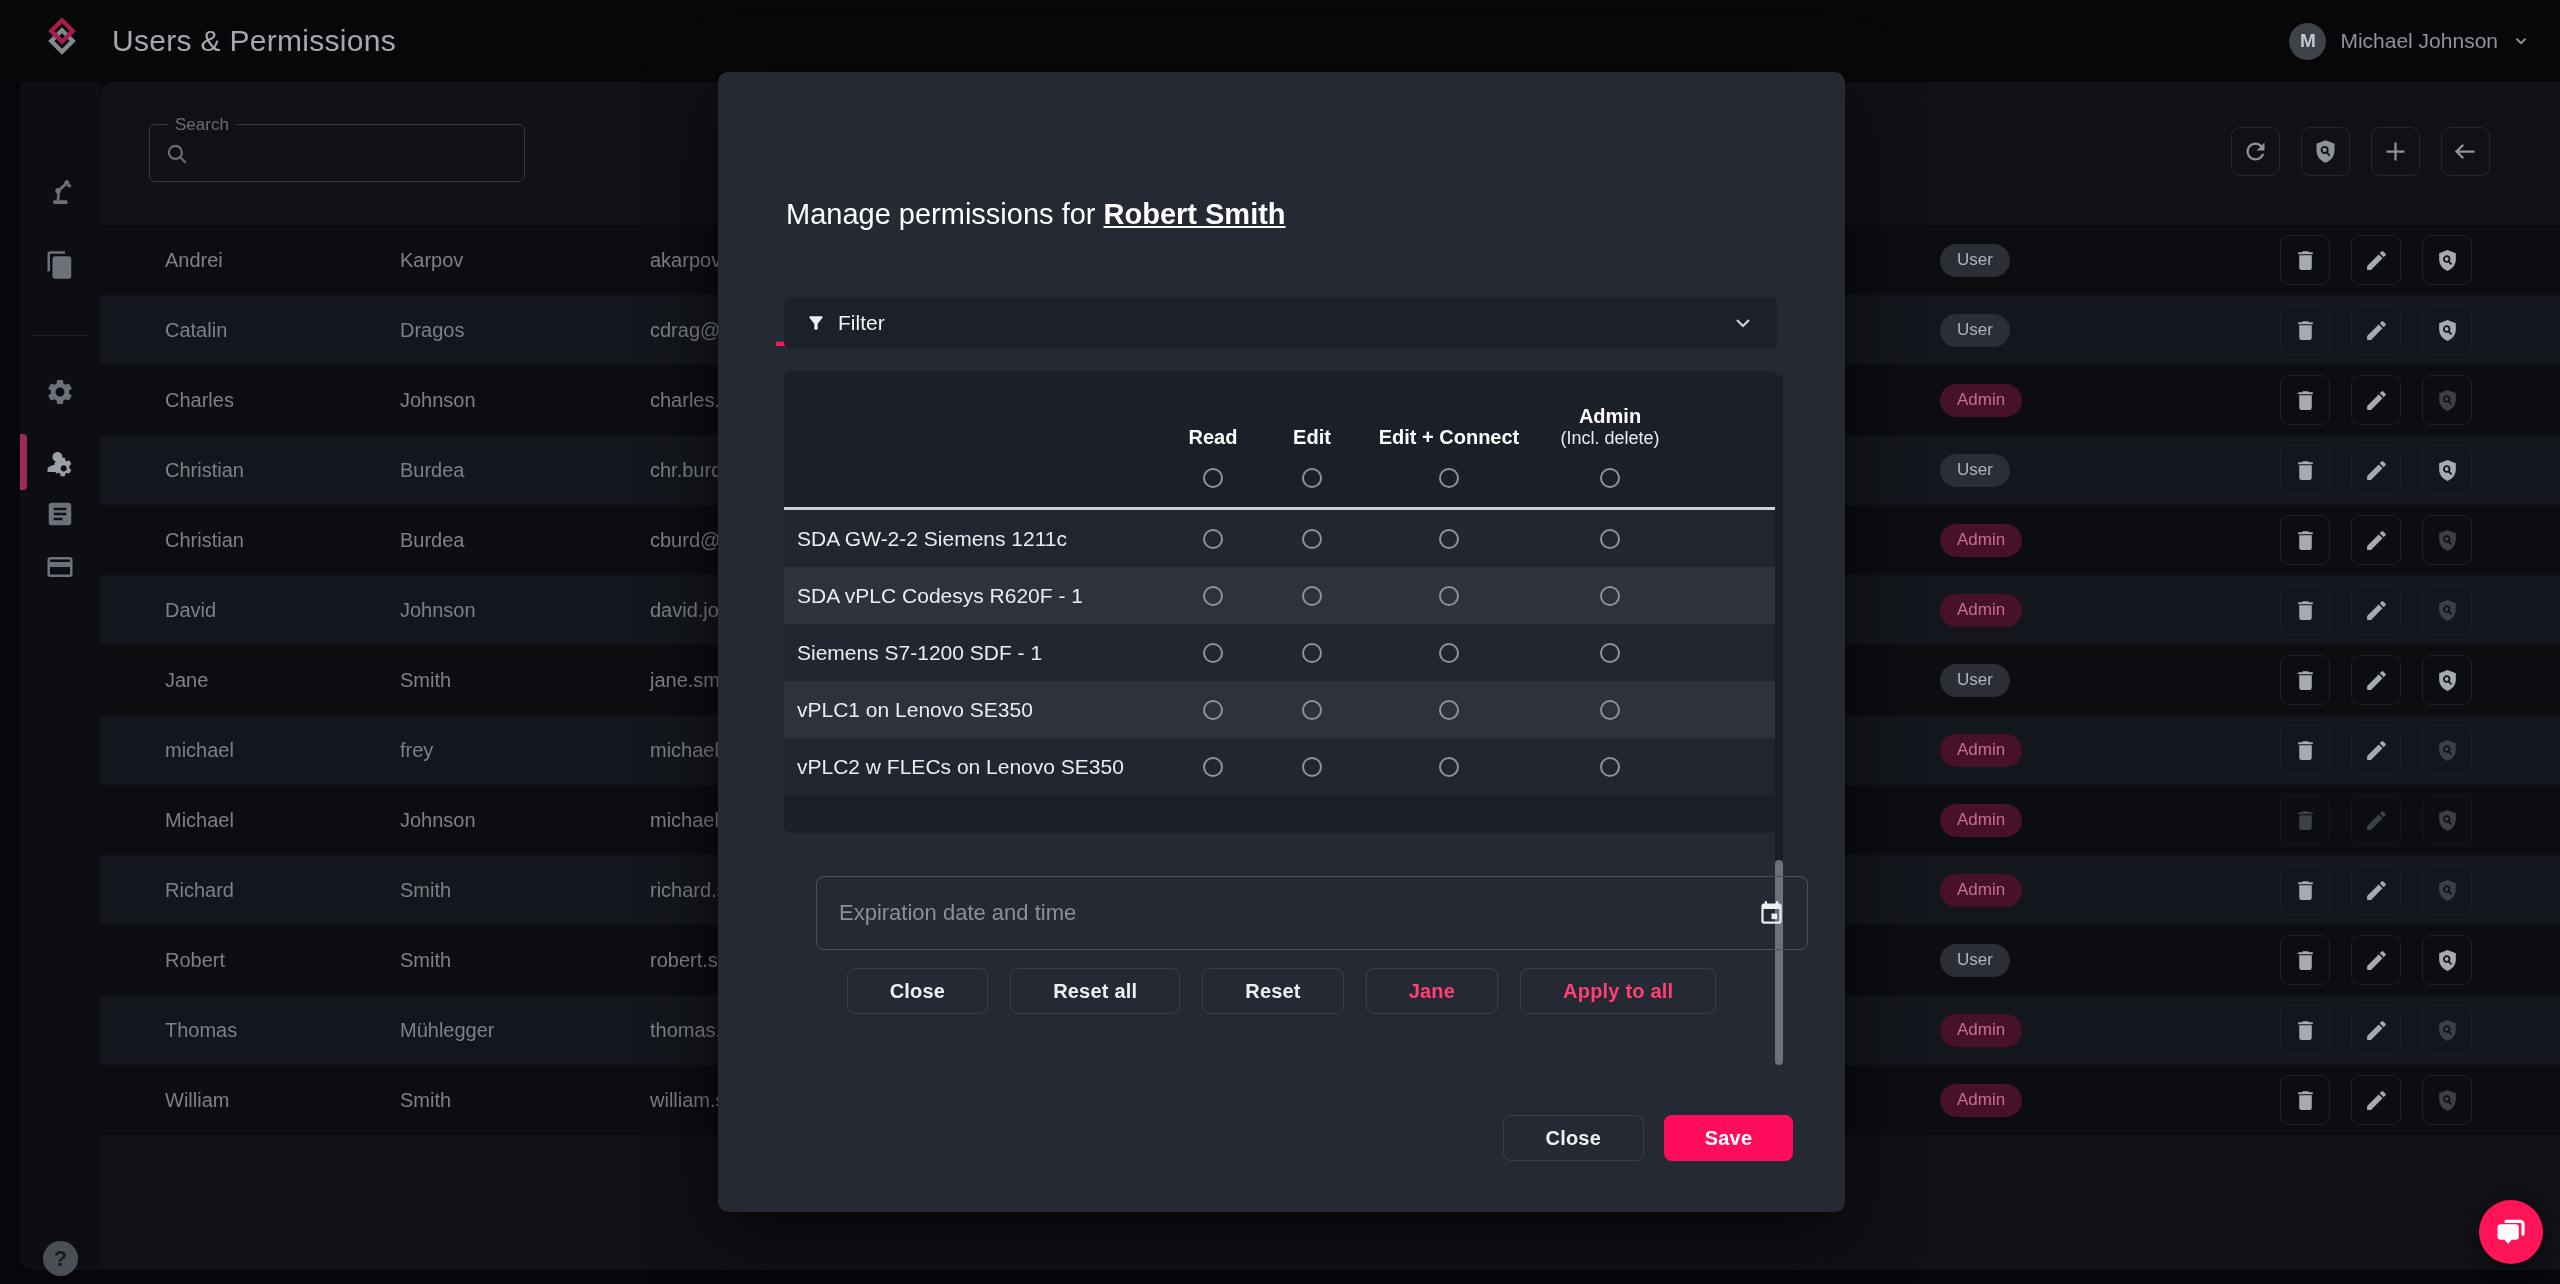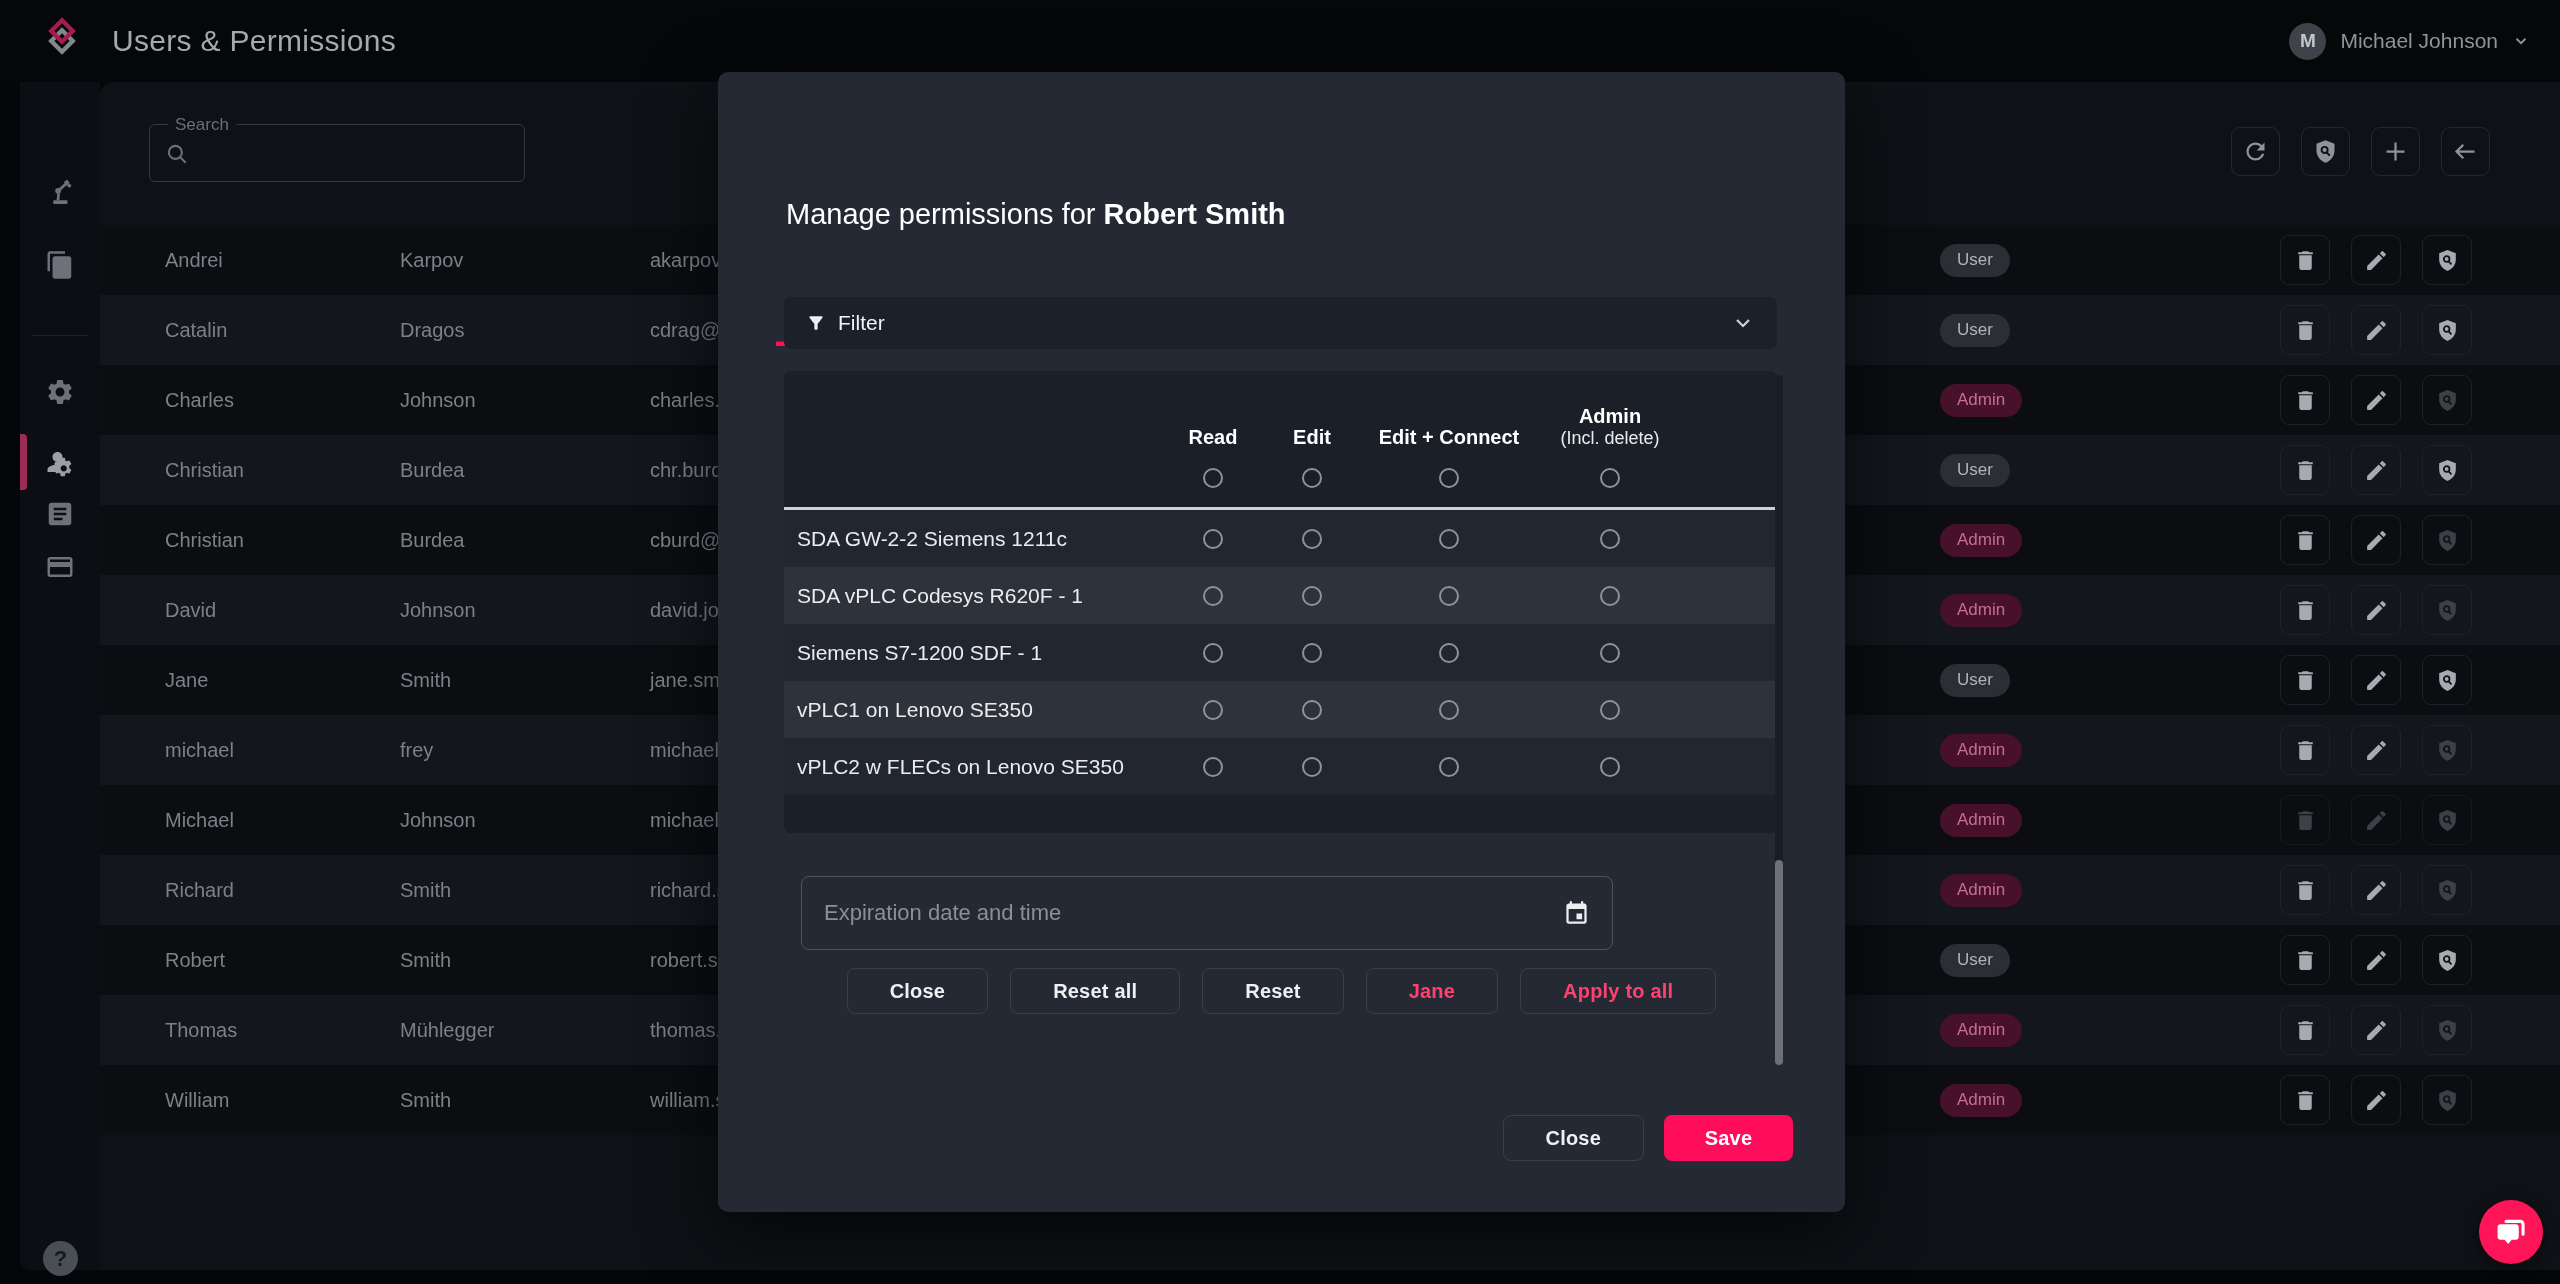--- a/index.html
+++ b/index.html
@@ -48,21 +48,21 @@
   .badge.role-Admin { background:#471129; color:#c66d93; }
   .row-actions { display:flex; gap:21px; }
   .act-btn { width:50px; height:50px; border:1px solid #1e2127; border-radius:9px; background:transparent; color:#a6aab1; display:flex; align-items:center; justify-content:center; cursor:pointer; }
   .act-btn svg { width:25px; height:25px; }
   .urow.r-Admin .act-shield { color:#3c4047; }
   .urow.self .act-btn { color:#3c4047; border-color:#17191e; }
 
   
   .modal { position:absolute; left:718px; top:72px; width:1127px; height:1140px; background:#242933; border-radius:10px; box-shadow:0 24px 70px rgba(0,0,0,.65); }
   .m-title { position:absolute; left:68px; top:126px; font-size:29px; color:#ffffff; font-weight:500; }
-  .m-title b { font-weight:700; }
+  .m-title b { font-weight:700;text-decoration:underline; }
 
   .m-tabs { position:absolute; left:58px; top:212px; display:flex; }
   .m-tab { width:114px; height:58px; display:flex; align-items:center; justify-content:center; font-size:21px; cursor:pointer; position:relative; }
   .m-tab.active { color:#ffffff; font-weight:700; }
   .m-tab.inactive { color:#747a83; font-weight:500; }
   .m-tab.active::after { content:""; position:absolute; left:0; bottom:-4px; width:100%; height:4px; background:#ff1157; }
   .m-tabline { position:absolute; left:58px; top:269px; width:1001px; height:1px; background:#3a3f49; }
 
   .m-filter { position:absolute; left:66px; top:225px; width:993px; height:52px; background:#1b202a; border-radius:7px; display:flex; align-items:center; padding:0 22px; cursor:pointer; }
   .m-filter svg.funnel { width:20px; height:20px; color:#eceef1; }
@@ -78,21 +78,21 @@
   .pselect { height:58px; }
   .radio { width:20px; height:20px; border:2px solid #8d939b; border-radius:50%; margin:0 auto; cursor:pointer; }
   .sliver { height:3px; background:#cdd0d4; }
   .drow { height:57px; background:#222631; }
   .drow.alt { background:#2d323b; }
   .dname { font-size:21px; color:#eaecef; padding-left:13px; }
 
   .m-scroll-track { position:absolute; left:1057px; top:303px; width:8px; height:690px; background:#191d25; border-radius:4px; }
   .m-scroll-thumb { position:absolute; left:0; top:485px; width:8px; height:205px; background:#6e7278; border-radius:4px; cursor:grab; }
 
-  .m-expire { position:absolute; left:83px; top:804px; width:812px; height:74px; border:1px solid #4d525c; border-radius:8px; }
+  .m-expire { position:absolute; left:98px; top:804px; width:992px; height:74px; border:1px solid #4d525c; border-radius:8px; }
   .m-expire input { position:absolute; left:22px; top:0; width:820px; height:72px; background:transparent; border:none; outline:none; font-size:22px; color:#e8eaec; font-family:"Liberation Sans",sans-serif; }
   .m-expire input::placeholder { color:#8a9099; opacity:1; }
   .m-expire svg { position:absolute; right:22px; top:23px; width:27px; height:27px; color:#eceef0; cursor:pointer; }
 
   .m-actions { position:absolute; left:0; top:896px; width:1127px; display:flex; justify-content:center; gap:22px; }
   .mbtn { height:46px; padding:0 42px; background:transparent; border:1px solid #3a404a; border-radius:8px; font-size:20px; font-weight:700; color:#eef0f3; font-family:"Liberation Sans",sans-serif; letter-spacing:.2px; cursor:pointer; }
   .mbtn.pink { color:#ff4070; }
 
   .m-footer { position:absolute; right:52px; top:1043px; display:flex; gap:20px; }
   .mbtn.save { background:#ff0d5c; border:none; color:#ffffff; width:129px; padding:0; }

